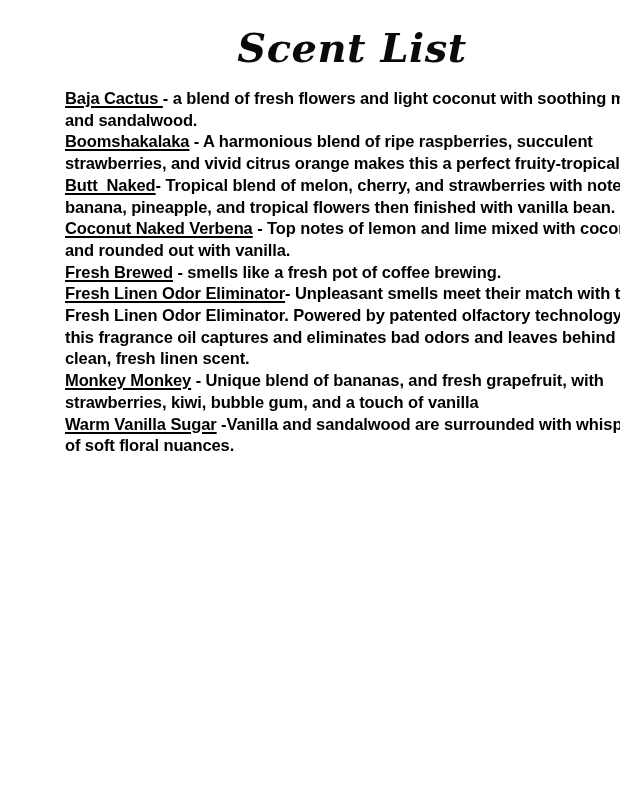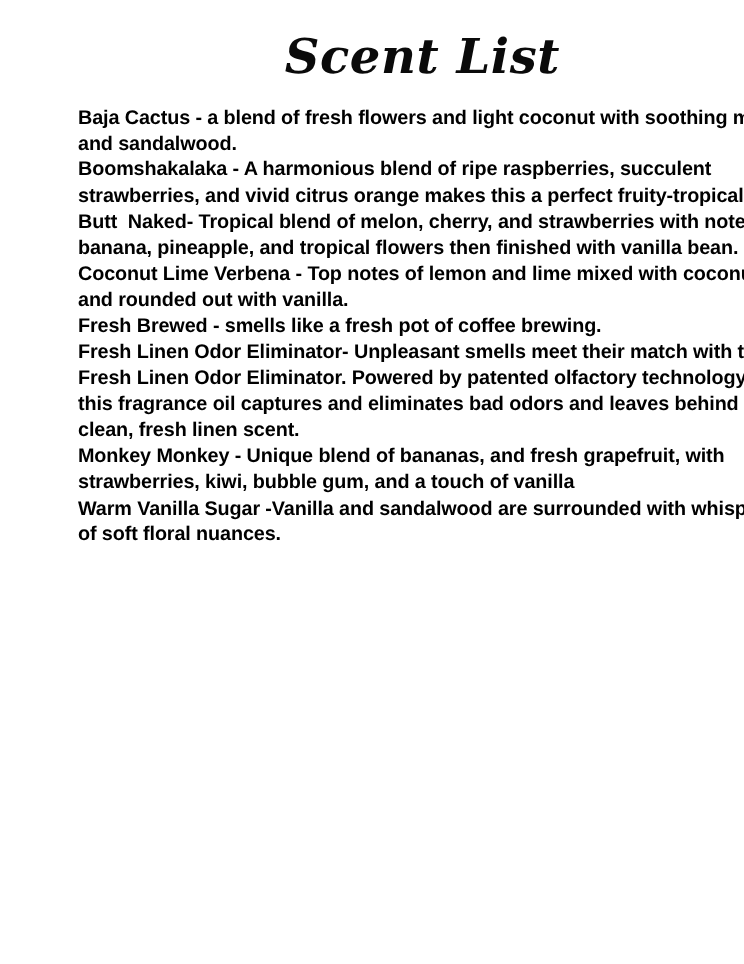--- a/index.html
+++ b/index.html
@@ -37,32 +37,33 @@
     width: 592px;
     font-size: 16.5px;
     font-weight: 700;
     line-height: 21.7px;
     letter-spacing: -0.1px;
   }
   .scent {
     margin: 0;
   }
   .scent-name {
+    text-decoration: underline;
     text-decoration-thickness: 1.5px;
     text-underline-offset: 2px;
   }
 </style>
 </head>
 <body>
 
 <div class="page">
   <h1 class="title">Scent List</h1>
   <div class="scent-list">
     <p class="scent"><span class="scent-name">Baja Cactus </span><span>- a blend of fresh flowers and light coconut with soothing musk and sandalwood.</span></p>
     <p class="scent"><span class="scent-name">Boomshakalaka</span><span> - A harmonious blend of ripe raspberries, succulent strawberries, and vivid citrus orange makes this a perfect fruity-tropical mix.</span></p>
     <p class="scent"><span class="scent-name">Butt&nbsp; Naked</span><span>- Tropical blend of melon, cherry, and strawberries with notes of banana, pineapple, and tropical flowers then finished with vanilla bean.</span></p>
-    <p class="scent"><span class="scent-name">Coconut Lime Verbena</span><span> - Top notes of lemon and lime mixed with coconut and rounded out with vanilla.</span></p>
+    <p class="scent"><span class="scent-name">Coconut Naked Verbena</span><span> - Top notes of lemon and lime mixed with coconut and rounded out with vanilla.</span></p>
     <p class="scent"><span class="scent-name">Fresh Brewed</span><span> - smells like a fresh pot of coffee brewing.</span></p>
     <p class="scent"><span class="scent-name">Fresh Linen Odor Eliminator</span><span>- Unpleasant smells meet their match with the Fresh Linen Odor Eliminator. Powered by patented olfactory technology, this fragrance oil captures and eliminates bad odors and leaves behind a clean, fresh linen scent.</span></p>
     <p class="scent"><span class="scent-name">Monkey Monkey</span><span> - Unique blend of bananas, and fresh grapefruit, with strawberries, kiwi, bubble gum, and a touch of vanilla</span></p>
     <p class="scent"><span class="scent-name">Warm Vanilla Sugar</span><span> -Vanilla and sandalwood are surrounded with whispers of soft floral nuances.</span></p>
   </div>
 </div>
 
 </body></html>

